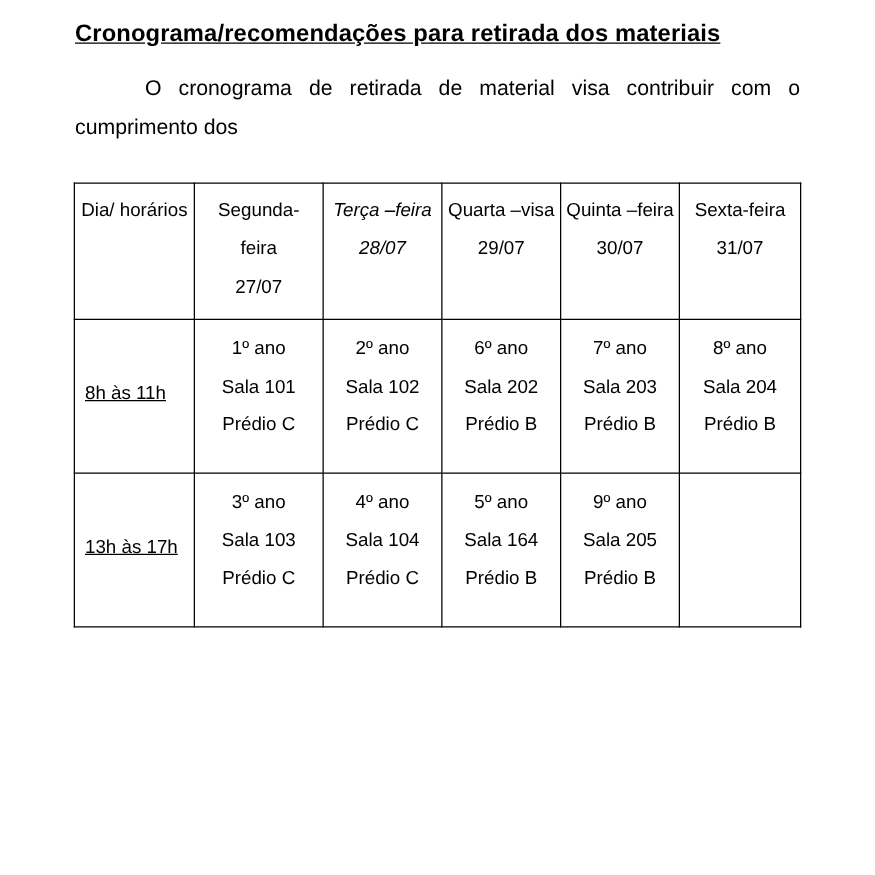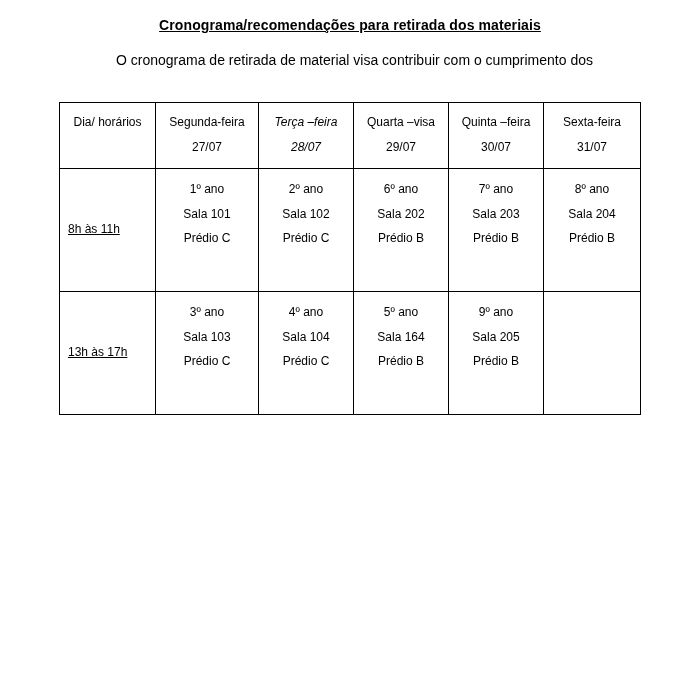--- a/index.html
+++ b/index.html
@@ -15,48 +15,47 @@
     overflow: hidden;
   }
   .page {
     position: relative;
     width: 700px;
     height: 700px;
     box-sizing: border-box;
     padding: 10px 60px 0 60px;
   }
   .doc-title {
-    text-align: center;
-    font-size: 14px;
+    font-size: 19px;
     font-weight: bold;
     text-decoration: underline;
     letter-spacing: 0.1px;
     margin: 6px 0 14px 0;
     line-height: 1.3;
   }
   .para {
-    font-size: 14px;
+    font-size: 17px;
     line-height: 1.85;
     text-align: justify;
     text-justify: inter-word;
     margin: 0 0 4px 0;
   }
   .para.first {
     text-indent: 56px;
   }
   .table-wrap {
     margin-top: 28px;
     display: flex;
     justify-content: center;
   }
   table.schedule {
     border-collapse: collapse;
     table-layout: fixed;
     width: 527px;
-    font-size: 12px;
+    font-size: 15px;
   }
   table.schedule td {
     border: 1px solid #000000;
     vertical-align: top;
     padding: 8px 4px 10px 4px;
     text-align: center;
     line-height: 2.05;
   }
   table.schedule td.row-label {
     text-align: left;

